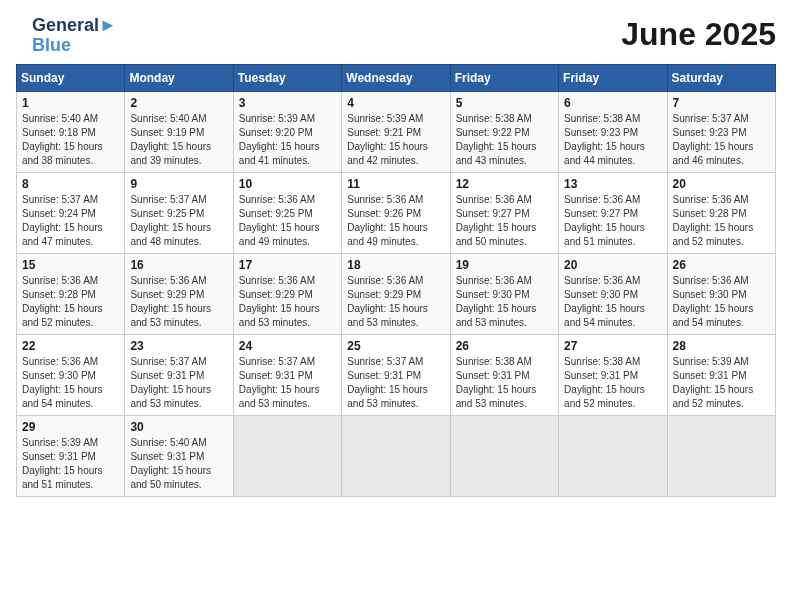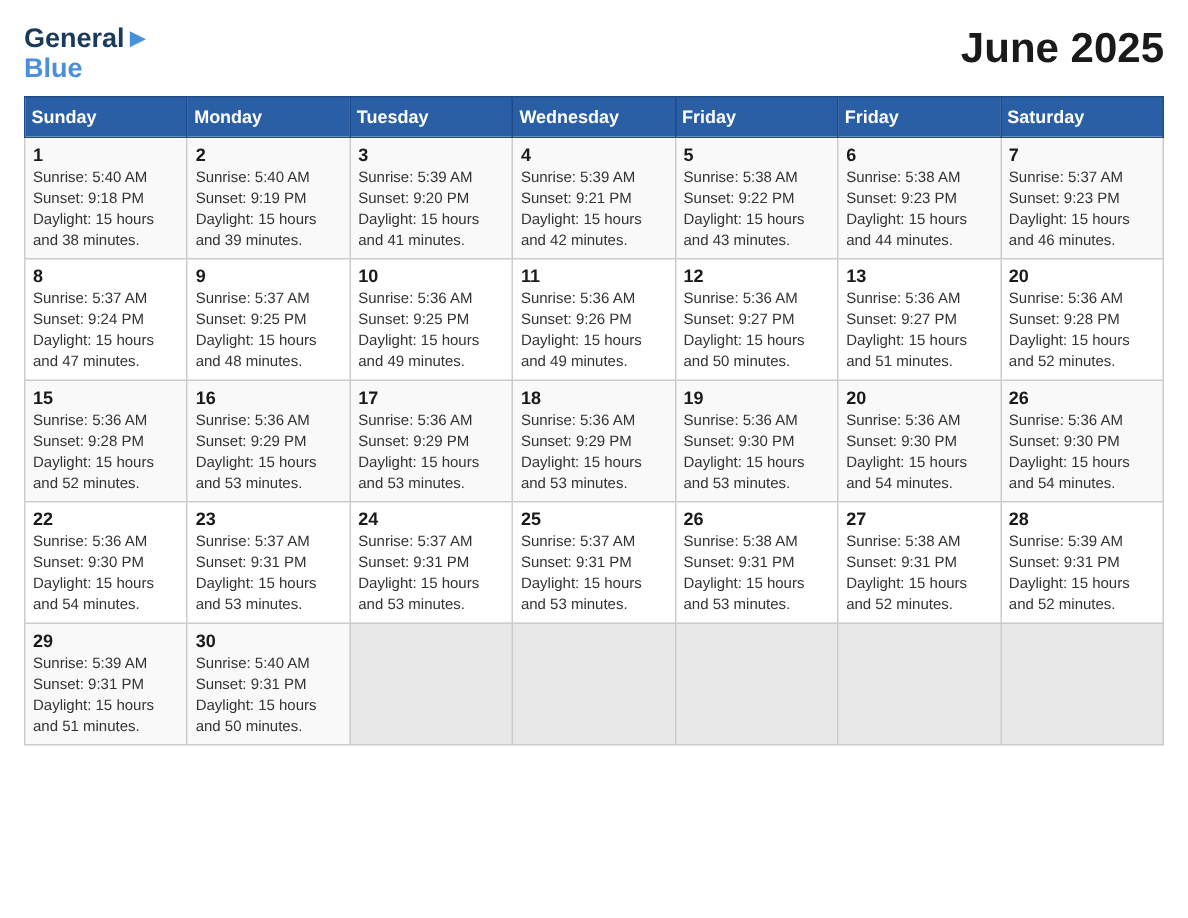--- a/index.html
+++ b/index.html
@@ -8,39 +8,40 @@
       background: #fff;
       width: 792px;
       min-height: 612px;
       padding: 16px;
     }
     .header-area {
       display: flex;
       justify-content: space-between;
       align-items: flex-start;
       margin-bottom: 8px;
+      margin-left: 16px;
     }
     .logo {
       display: flex;
       align-items: center;
     }
     .logo-text {
       font-size: 18px;
       font-weight: bold;
       color: #1a3a5c;
       line-height: 1.1;
     }
     .logo-text span {
       color: #4a90d9;
     }
     .title-area {
       text-align: right;
     }
     .calendar-title {
-      font-size: 28px;
+      font-size: 32px;
       font-weight: bold;
       color: #1a1a1a;
     }
     .calendar-subtitle {
       font-size: 14px;
       color: #555;
     }
     table {
       width: 100%;
       border-collapse: collapse;

